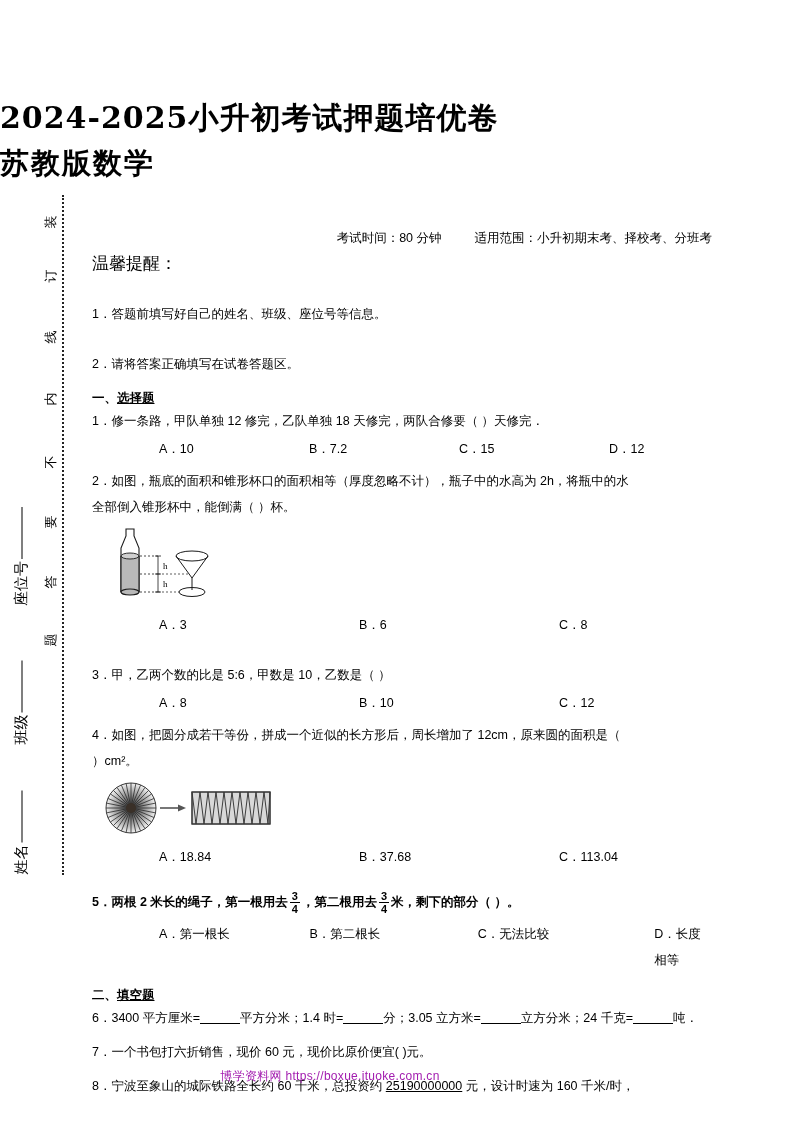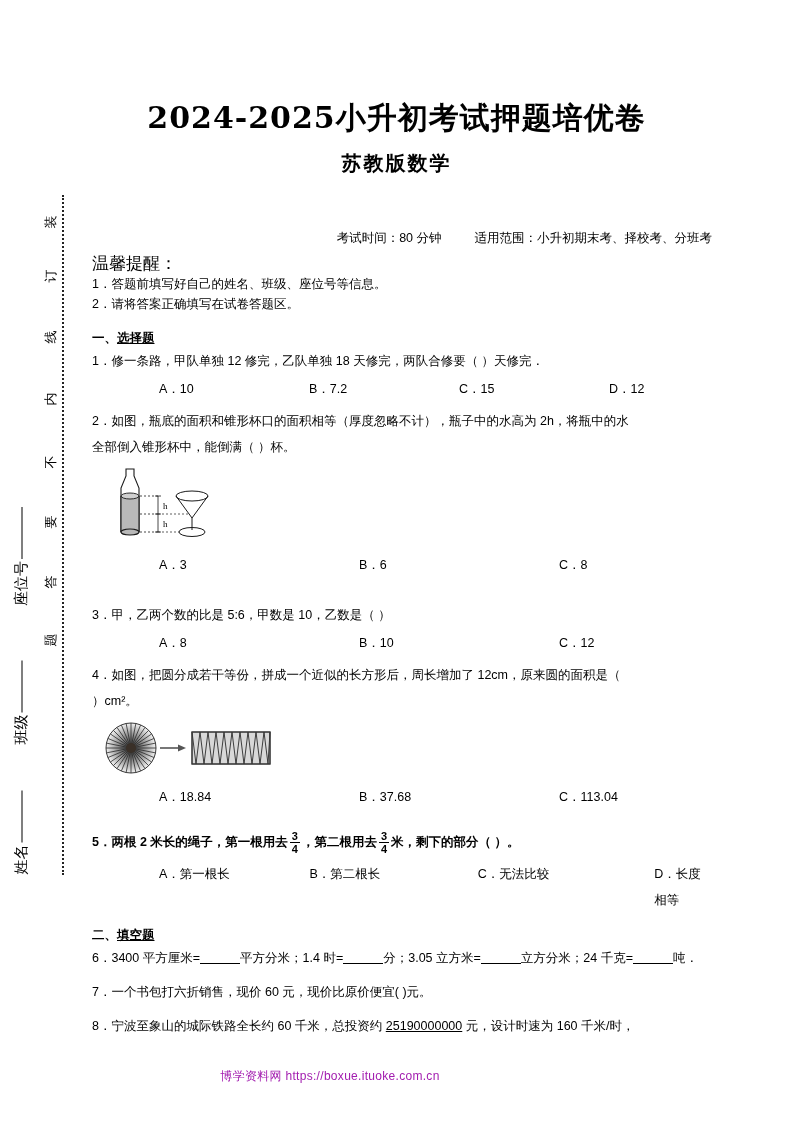--- a/index.html
+++ b/index.html
@@ -55,33 +55,33 @@
   .vfield .uline {
     display: inline-block;
     width: 52px;
     border-bottom: 1px solid #000;
     margin-left: 2px;
     vertical-align: 3px;
     height: 1px;
   }
 
   
-  .title-block { position: absolute; left: 0; top: 98px; width: 793px; text-align: center; }
+  .title-block { position: absolute; left: 0; top: 98px; width: 793px; text-align: left; }
   .title-main {
     font-family: "DejaVu Serif", "Liberation Serif", serif;
     font-weight: bold;
     font-size: 30px;
     letter-spacing: 1px;
     line-height: 40px;
     color: #000;
   }
   .title-sub {
     font-family: "DejaVu Serif", "Liberation Serif", serif;
     font-weight: bold;
-    font-size: 20px;
+    font-size: 29px;
     letter-spacing: 2px;
     line-height: 42px;
     margin-top: 4px;
     color: #000;
   }
 
   
   .content {
     position: absolute;
     left: 92px; top: 228px;
@@ -90,21 +90,21 @@
   .exam-meta {
     font-size: 12.5px;
     text-align: right;
     padding-left: 20px;
     line-height: 20px;
     margin-bottom: 6px;
   }
   .exam-meta .gap { display: inline-block; width: 26px; }
 
   .tip-title { font-size: 17px; line-height: 20px; }
-  .tip-line { font-size: 12.5px; line-height: 20px; }
+  .tip-line { font-size: 12.5px; line-height: 20px; margin-top: 30px; }
 
   .sec-head {
     font-size: 12.5px;
     font-weight: bold;
     line-height: 20px;
     margin-top: 14px;
   }
   .sec-head .u { text-decoration: underline; }
 
   .q {

